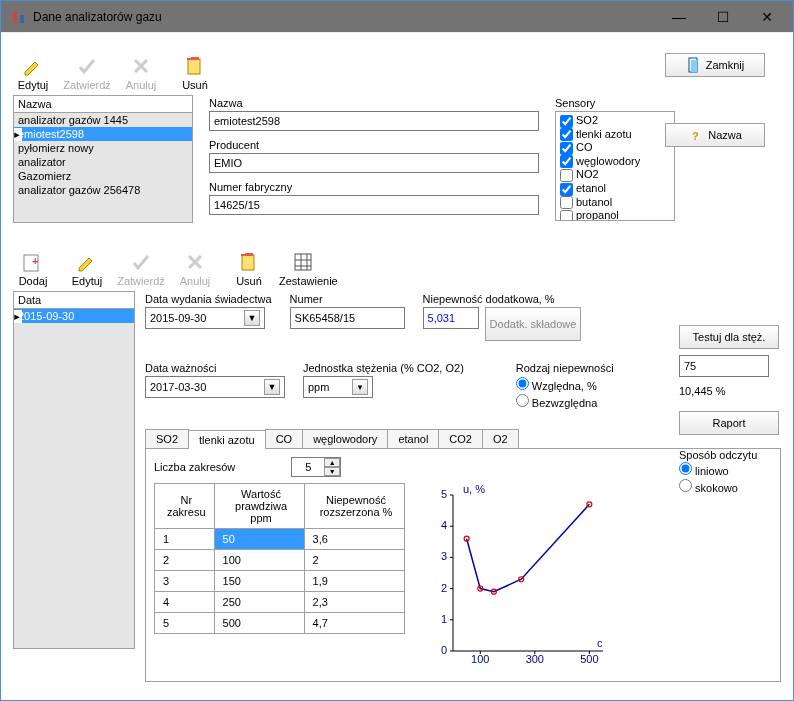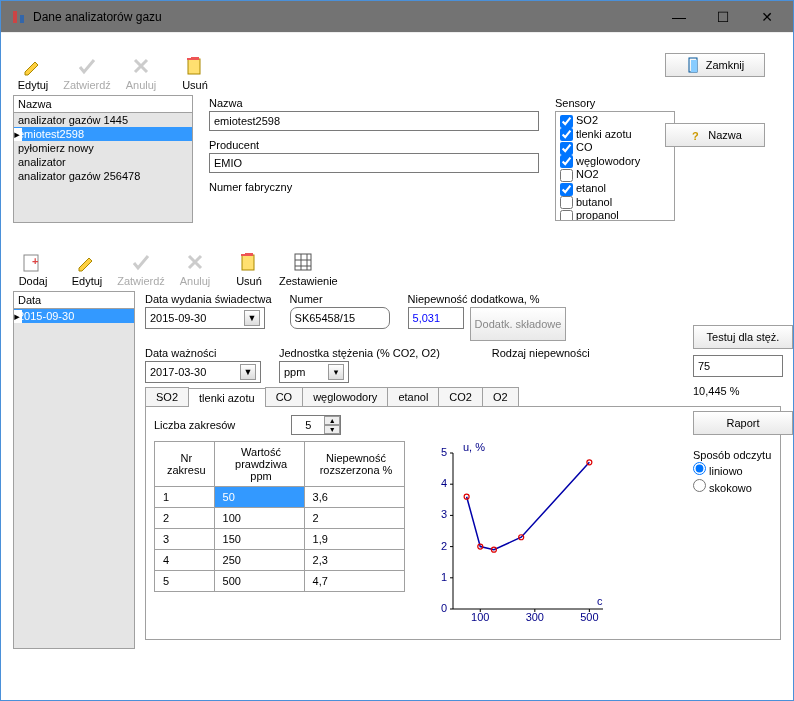--- a/index.html
+++ b/index.html
@@ -30,21 +30,21 @@
 .finput { width: 330px; border: 1px solid #7a7a7a; padding: 3px 4px; background: #fff; margin-bottom: 6px; display: inline-block; }
 .sensorbox { width: 120px; }
 .sensorlist { border: 1px solid #a0a0a0; height: 110px; overflow-y: scroll; background: #fff; padding: 2px; }
 .sensorlist label { display: block; padding: 0 2px; cursor: pointer; white-space: nowrap; }
 .sensorlist input { vertical-align: middle; margin-right: 3px; }
 .toolbar2 { display: flex; align-items: flex-end; padding: 4px 8px; gap: 6px; }
 .main2 { display: flex; padding: 0 12px 8px 12px; gap: 10px; }
 .datelist { width: 122px; }
 .datelist .listitems { height: 340px; }
 .midcol { flex: 1; }
-.row { display: flex; gap: 18px; margin-bottom: 4px; flex-wrap: nowrap; }
+.row { display: flex; gap: 18px; margin-bottom: 19px; flex-wrap: nowrap; }
 .combo { border: 1px solid #7a7a7a; background: #fff; height: 22px; padding: 0 4px; display: flex; align-items: center; justify-content: space-between; cursor: pointer; }
 .combo .arrow { background: linear-gradient(#fff,#ddd); border: 1px solid #999; width: 16px; height: 16px; text-align: center; line-height: 14px; font-size: 9px; }
 .tinput { border: 1px solid #7a7a7a; padding: 3px 4px; background: #fff; height: 22px; }
 .radio-group label { display: block; padding: 1px 0; }
 
 .tabbar { display: flex; border-bottom: 1px solid #a0a0a0; margin-top: 4px; }
 .tabbar .tab { padding: 3px 10px; border: 1px solid #a0a0a0; border-bottom: none; background: #f5f5f5; cursor: pointer; margin-right: -1px; }
 .tabbar .tab.active { background: #fff; position: relative; top: 1px; }
 .tabcontent { border: 1px solid #a0a0a0; border-top: none; padding: 8px; }
 .countrow { display: flex; align-items: center; gap: 8px; margin-bottom: 6px; }
@@ -54,21 +54,21 @@
 .spinbtns button { height: 9px; font-size: 7px; line-height: 7px; border: 1px solid #999; background: #eee; cursor: pointer; padding: 0; }
 
 .rangetable { border-collapse: collapse; }
 .rangetable th, .rangetable td { border: 1px solid #a0a0a0; padding: 4px 8px; text-align: left; font-weight: normal; }
 .rangetable th { background: #fff; text-align: center; padding-left: 12px; }
 .rangetable td.sel { background: #3399ff; color: #fff; }
 
 .chart { width: 190px; height: 190px; position: relative; }
 .chart svg { position: absolute; inset: 0; }
 
-.rightcol2 { width: 100px; position: absolute; right: 0; top: 324px; }
+.rightcol2 { width: 100px; position: absolute; right: 14px; top: 324px; }
 .rightcol2 .tinput { width: 90px; margin-top: 4px; }
 .resval { margin: 8px 0 14px 0; }
 </style>
 </head>
 <body>
 
 <div class="titlebar">
   <span class="icon">
     <svg viewBox="0 0 16 16">
         <rect x="2" y="2" width="4" height="12" fill="#c44"></rect>
@@ -128,29 +128,31 @@
 </div>
 
 <div class="section1">
   <div class="listbox">
     <div class="listhead">Nazwa</div>
     <div class="listitems" id="analyzer-items">
         <div>analizator gazów 1445</div>
         <div class="sel">emiotest2598</div>
         <div>pyłomierz nowy</div>
         <div>analizator</div>
+        <div>Gazomierz</div>
         <div>analizator gazów 256478</div>
       </div>
   </div>
   <div class="formcol">
     <div class="flabel">Nazwa</div>
     <div class="finput">emiotest2598</div>
     <div class="flabel">Producent</div>
     <div class="finput">EMIO</div>
     <div class="flabel">Numer fabryczny</div>
+    <div class="finput">14625/15</div>
   </div>
   <div class="sensorbox">
     <div class="flabel">Sensory</div>
     <div class="sensorlist" id="sensor-list">
         <label><input type="checkbox" checked="" style="">SO2</label>
         <label><input type="checkbox" checked="" style="">tlenki azotu</label>
         <label><input type="checkbox" checked="" style="">CO</label>
         <label><input type="checkbox" checked="" style="">węglowodory</label>
         <label><input type="checkbox" style="">NO2</label>
         <label><input type="checkbox" checked="" style="">etanol</label>
@@ -218,50 +220,54 @@
     <div class="row">
       <div>
         <div class="flabel">Data wydania świadectwa</div>
         <div class="combo" style="width:120px">
             <span>2015-09-30</span>
             <span class="arrow">▼</span>
           </div>
       </div>
       <div>
         <div class="flabel">Numer</div>
-        <input class="tinput" style="width: 100px; border-radius: 7px;" value="SK65458/15">
+        <input class="tinput" style="width: 115px;" value="SK65458/15">
       </div>
       <div>
         <div class="flabel">Niepewność dodatkowa, %</div>
         <div style="display:flex;gap:6px">
           <input class="tinput" style="width: 56px; color: rgb(0, 0, 255);" value="5,031">
           <button class="win-btn" style="margin:0;height:34px;color:#888">
               <span>Dodatk. składowe</span>
             </button>
         </div>
       </div>
     </div>
 
     <div class="row">
       <div>
         <div class="flabel">Data ważności</div>
-        <div class="combo" style="width:116px">
+        <div class="combo" style="width:140px">
             <span>2017-03-30</span>
             <span class="arrow">▼</span>
           </div>
       </div>
       <div>
         <div class="flabel">Jednostka stężenia  (% CO2, O2)</div>
         <div class="combo" style="width:70px">
             <span>ppm</span>
             <span class="arrow">▾</span>
           </div>
       </div>
       <div style="margin-left:34px">
         <div class="flabel">Rodzaj niepewności</div>
+        <div class="radio-group">
+          <label><input type="radio" checked="" style=""> <span>Względna, %</span></label>
+          <label><input type="radio" style=""> <span>Bezwzględna</span></label>
+        </div>
       </div>
     </div>
 
     <div class="tabbar" id="tabbar">
         <div class="tab">SO2</div>
         <div class="tab active">tlenki azotu</div>
         <div class="tab">CO</div>
         <div class="tab">węglowodory</div>
         <div class="tab">etanol</div>
         <div class="tab">CO2</div>

